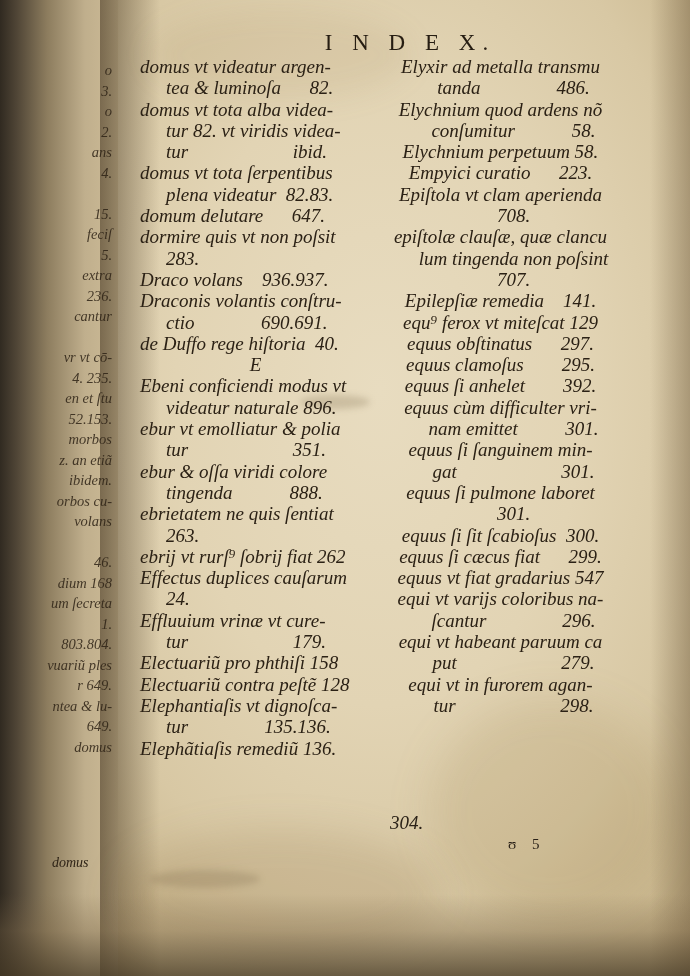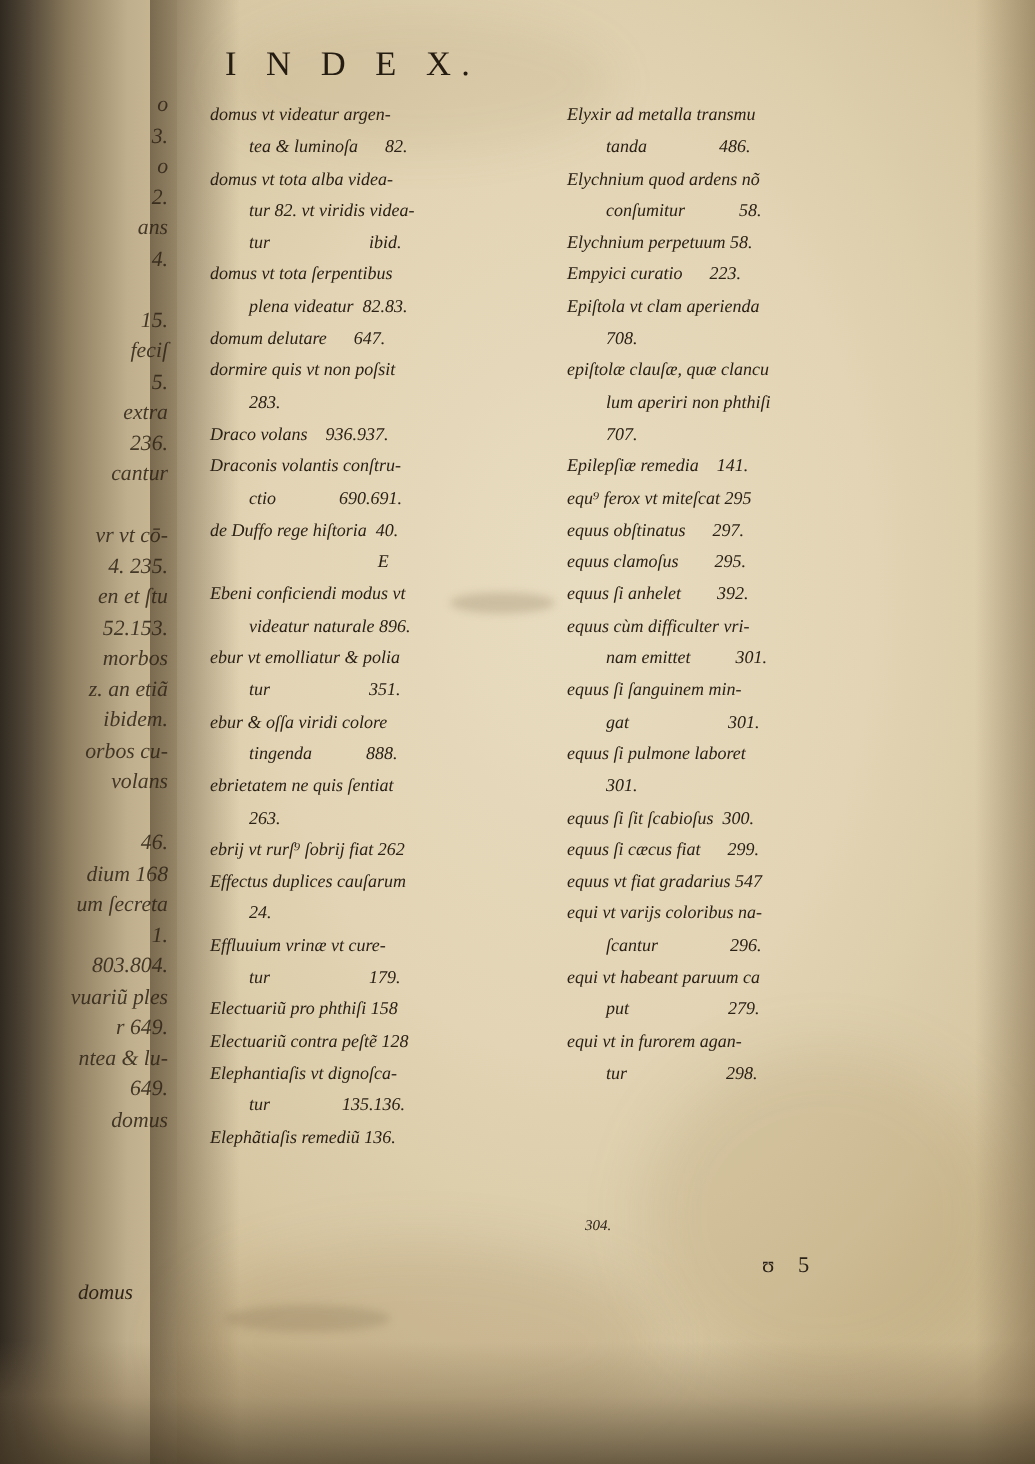--- a/index.html
+++ b/index.html
@@ -66,35 +66,36 @@
     opacity: 0.85;
   }
   #bleed div { white-space: nowrap; }
 
   
   #title {
     position: absolute;
     top: 30px;
     left: 150px;
     width: 520px;
+    text-align: center;
     font-size: 23px;
     letter-spacing: 7px;
     font-family: "Liberation Serif", serif;
     color: #261d12;
   }
   .col {
     position: absolute;
-    top: 66px;
-    font-size: 12px;
+    top: 56px;
+    font-size: 19px;
     line-height: 21.3px;
     font-style: italic;
     color: #2b2115;
   }
   #col-left { left: 140px; width: 232px; }
-  #col-right { left: 378px; width: 245px; }
+  #col-right { left: 378px; width: 245px; text-align: center; }
 
   .entry {
     position: relative;
     white-space: pre;
   }
   .sect {
     text-align: center;
     font-style: italic;
     letter-spacing: 1px;
   }
@@ -105,21 +106,21 @@
     position: absolute;
     left: 508px;
     top: 836px;
     font-size: 15px;
     letter-spacing: 6px;
   }
   #tail-num {
     position: absolute;
     left: 390px;
     top: 812px;
-    font-size: 10px;
+    font-size: 19px;
     font-style: italic;
   }
   #catchword {
     position: absolute;
     left: 52px;
     top: 855px;
     font-size: 14px;
     font-style: italic;
     color: #2e2316;
   }
@@ -221,24 +222,24 @@
   <div id="col-right" class="col">
       <div class="entry">Elyxir ad metalla transmu</div>
       <div class="entry indent">tanda                486.</div>
       <div class="entry">Elychnium quod ardens nõ</div>
       <div class="entry indent">conſumitur            58.</div>
       <div class="entry">Elychnium perpetuum 58.</div>
       <div class="entry">Empyici curatio      223.</div>
       <div class="entry">Epiſtola vt clam aperienda</div>
       <div class="entry indent">708.</div>
       <div class="entry">epiſtolæ clauſæ, quæ clancu</div>
-      <div class="entry indent">lum aperiri non phthiſi</div>
+      <div class="entry indent">lum tingenda non poſsint</div>
       <div class="entry indent">707.</div>
       <div class="entry">Epilepſiæ remedia    141.</div>
-      <div class="entry">equ⁹ ferox vt miteſcat 295</div>
+      <div class="entry">equ⁹ ferox vt miteſcat 129</div>
       <div class="entry">equus obſtinatus      297.</div>
       <div class="entry">equus clamoſus        295.</div>
       <div class="entry">equus ſi anhelet        392.</div>
       <div class="entry">equus cùm difficulter vri-</div>
       <div class="entry indent">nam emittet          301.</div>
       <div class="entry">equus ſi ſanguinem min-</div>
       <div class="entry indent">gat                      301.</div>
       <div class="entry">equus ſi pulmone laboret</div>
       <div class="entry indent">301.</div>
       <div class="entry">equus ſi ſit ſcabioſus  300.</div>

